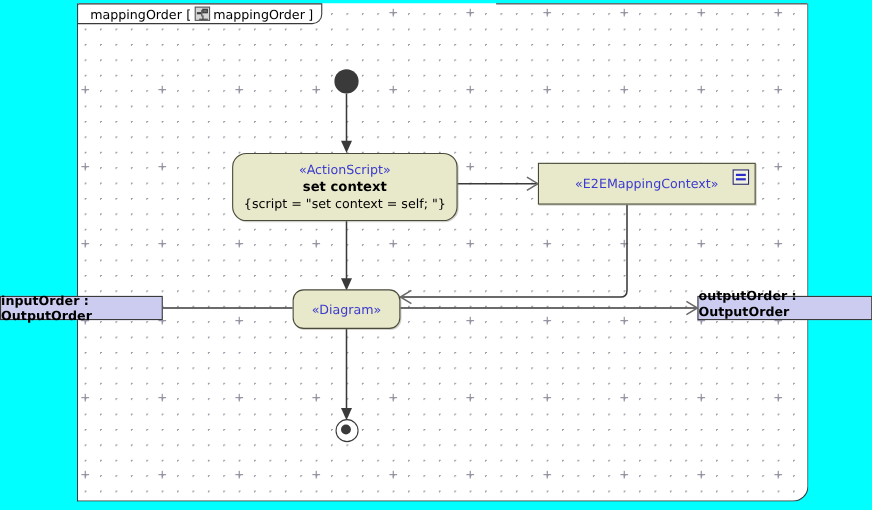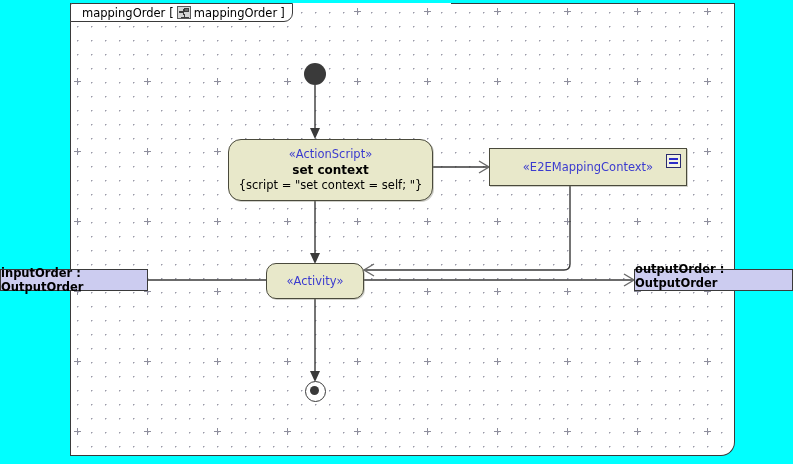--- a/index.html
+++ b/index.html
@@ -129,21 +129,21 @@
     color: #000;
     line-height: 16px;
   }
   .nodebody {
     font-size: 11.5px;
     color: #000;
     line-height: 15px;
   }
 
   #set-context-node {
-    left: 228px;
+    left: 211px;
     top: 139px;
     width: 205px;
     height: 62px;
   }
   #map-order-node {
     left: 266px;
     top: 263px;
     width: 98px;
     height: 36px;
     border-radius: 10px;
@@ -481,21 +481,21 @@
 
 <div class="node" id="context-object-node">
   <div class="stereo">«E2EMappingContext»</div>
   <span class="obj-icon">
       <i class="l1"></i>
       <i class="l2"></i>
     </span>
 </div>
 
 <div class="node action-node" id="map-order-node">
-  <div class="stereo">«Activity»</div>
+  <div class="stereo">«Diagram»</div>
 </div>
 
 <div class="node pin-node" id="input-pin">
   <span>inputOrder : OutputOrder</span>
 </div>
 
 <div class="node pin-node" id="output-pin">
   <span>outputOrder : OutputOrder</span>
 </div>
 

